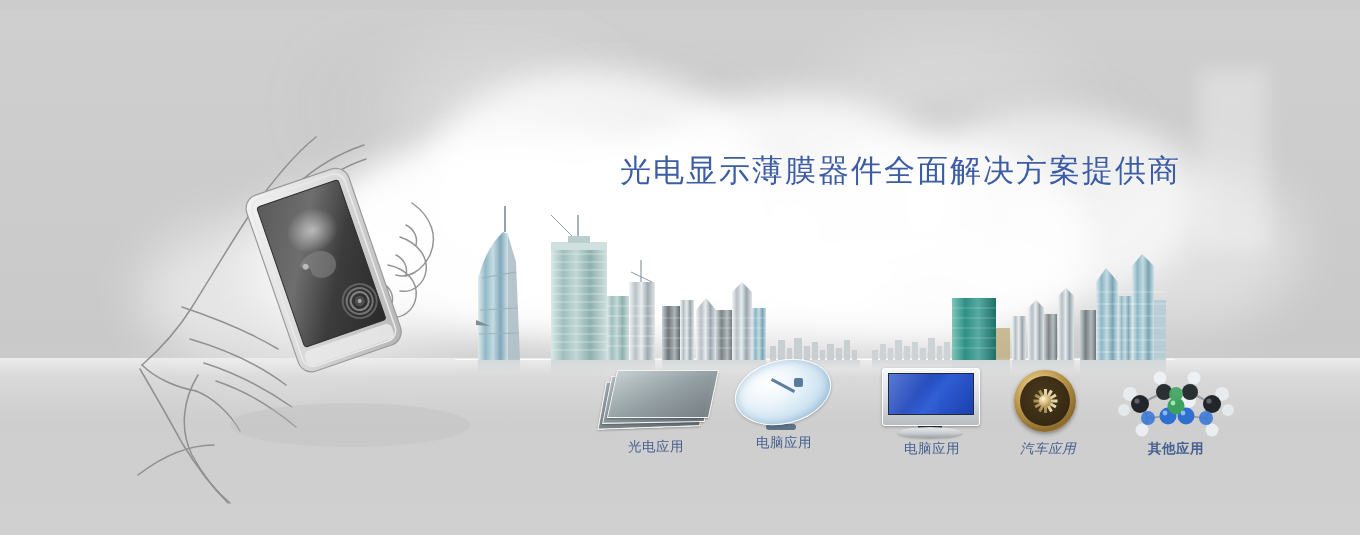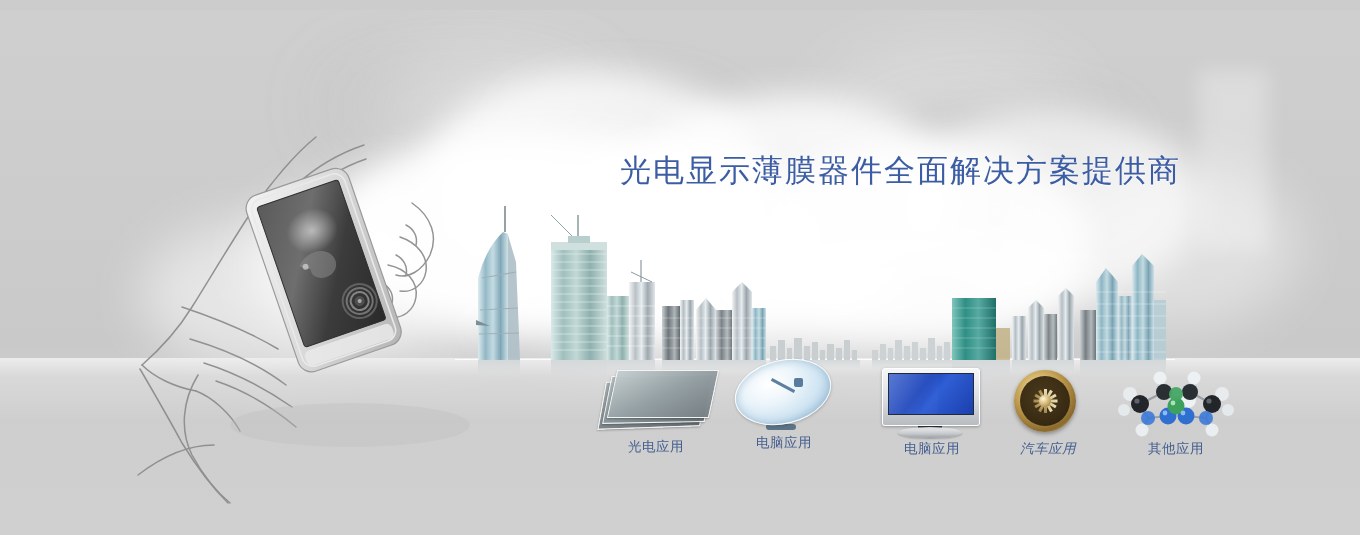--- a/index.html
+++ b/index.html
@@ -118,21 +118,21 @@
     margin-top: 2px;
     font-size: 13.5px;
     color: #46608f;
     letter-spacing: .5px;
     white-space: nowrap;
   }
   .a0 { left: 32px;  top: 0px; }
   .a1 { left: 160px; top: -4px; }
   .a2 { left: 308px; top: 2px; }
   .a3 { left: 424px; top: 2px; font-style: italic; }
-  .a4 { left: 552px; top: 2px; }
+  .a4 { left: 552px; top: 2px; font-weight: bold; }
 
   
   .pane {
     position: absolute;
     border: 1.5px solid #f2f4f5;
     background: linear-gradient(150deg, rgba(155,165,168,.92) 0%, rgba(118,128,132,.92) 45%, rgba(92,100,104,.92) 100%);
     box-shadow: 0 1px 2px rgba(0,0,0,.28);
   }
   .pane.p1 { left: 10px; top: 18px; width: 100px; height: 46px; transform: skewX(-12deg) rotate(-2deg); }
   .pane.p2 { left: 15px; top: 13px; width: 100px; height: 46px; transform: skewX(-12deg) rotate(-1deg);

